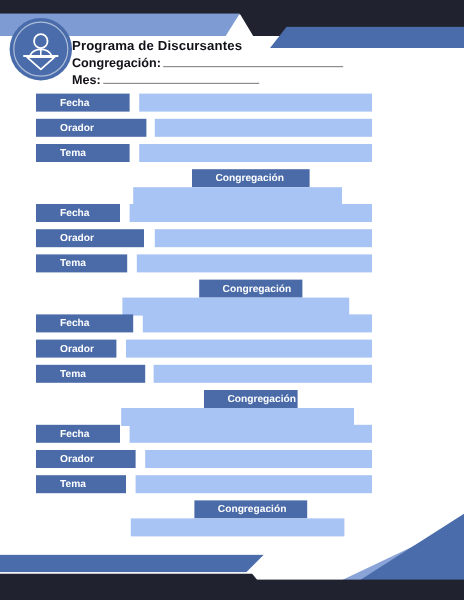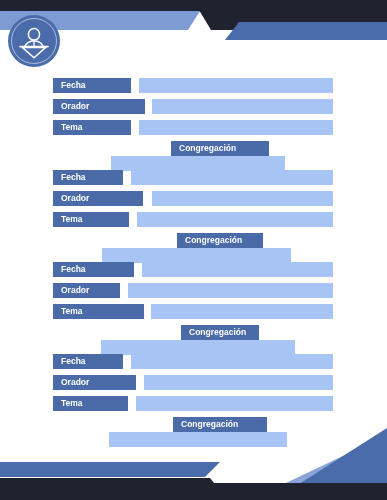--- a/index.html
+++ b/index.html
@@ -136,23 +136,23 @@
     margin-bottom: 6px;
   }
   .row:last-child { margin-bottom: 0; flex-direction: column; }
   .lbl {
     height: 15px;
     background: #4a6ba8;
     color: #ffffff;
     font-size: 8.5px;
     font-weight: bold;
     line-height: 15px;
-    padding-left: 8px;
+    padding-left: 20px;
     box-sizing: border-box;
-    margin-left: 53px;
+    margin-left: 30px;
     white-space: nowrap;
     overflow: hidden;
     flex: none;
   }
   .fld {
     height: 15px;
     background: #a8c4f5;
     flex: none;
   }
 </style>
@@ -177,20 +177,33 @@
         <path d="M16.8 31.5c1.6-3.4 5.2-5.4 9.2-5.4s7.6 2 9.2 5.4" fill="none" stroke="#ffffff" stroke-width="1.5" stroke-linecap="round"></path>
 
         <path d="M26 26.1v5.4" fill="none" stroke="#ffffff" stroke-width="1.3"></path>
 
         <path d="M12 31.6h28" fill="none" stroke="#ffffff" stroke-width="1.6" stroke-linecap="round"></path>
 
         <path d="M14.5 32.6h23L26 42.8z" fill="none" stroke="#ffffff" stroke-width="1.5" stroke-linejoin="round"></path>
       </svg>
     </div>
 
+    <div class="head-text">
+      <div class="title">Programa de Discursantes</div>
+
+      <div class="fieldline">
+        <span>Congregación:</span>
+        <span class="rule rule-cong"></span>
+      </div>
+
+      <div class="fieldline">
+        <span>Mes:</span>
+        <span class="rule rule-mes"></span>
+      </div>
+    </div>
   </div>
 
   <div class="groups" id="groups">
       <div class="group">
         <div class="row">
           <div class="lbl" style="width: 78px;">Fecha</div>
           <div class="fld" style="width: 194px; margin-left: 8px;"></div>
         </div>
         <div class="row">
           <div class="lbl" style="width: 92px;">Orador</div>

